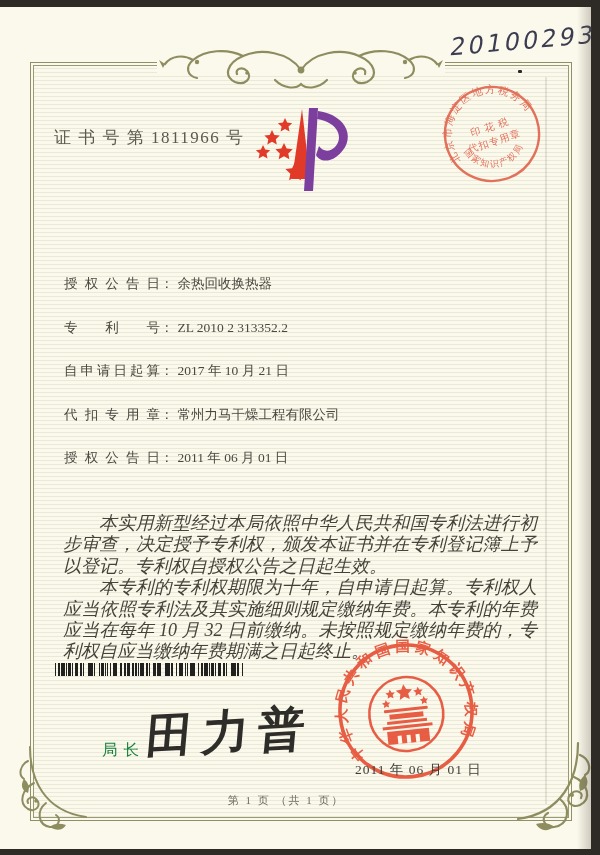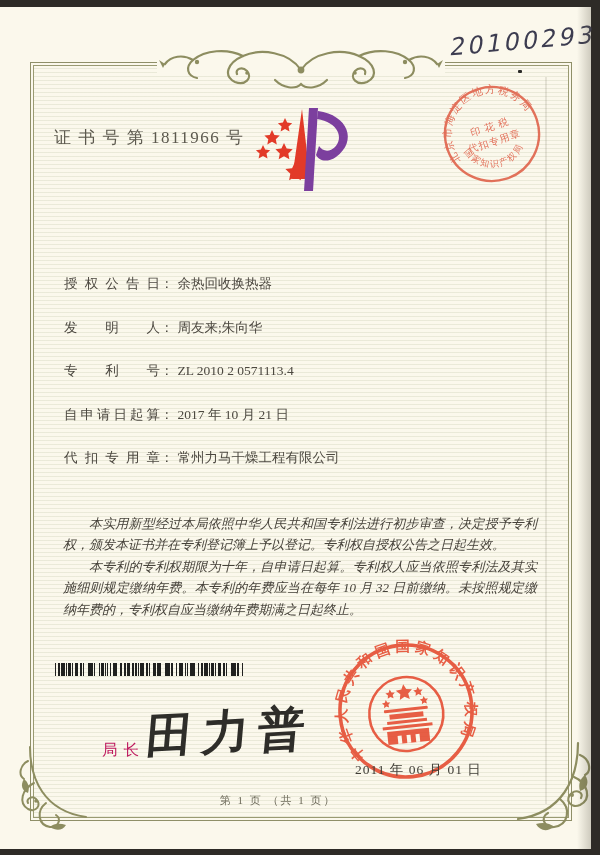--- a/index.html
+++ b/index.html
@@ -21,34 +21,34 @@
          font-size:24px;color:#3c3c50;transform:rotate(-5deg) skewX(-14deg);letter-spacing:3px;font-weight:500;}
   .certno{position:absolute;left:54px;top:119px;font-size:17px;color:#5c594e;letter-spacing:1.5px;text-align:right;}
   .logo{position:absolute;left:238px;top:96px;}
   .title{position:absolute;left:0;top:184px;width:582px;margin:0;text-align:center;
          font-size:31px;font-weight:700;color:#3d3a35;letter-spacing:9px;text-indent:9px;}
   .fields{position:absolute;left:64px;top:268px;width:470px;}
   .field{height:15px;margin-bottom:28.5px;font-size:13.5px;color:#4c4840;white-space:nowrap;}
   .f-label{display:inline-block;width:96px;text-align:justify;text-align-last:justify;}
   .f-colon{display:inline-block;margin-right:4px;}
   .paragraphs{position:absolute;left:63px;top:506px;width:474px;color:#46423a;}
-  .paragraphs p{margin:0;font-size:13px;line-height:21.4px;text-indent:2em;
+  .paragraphs p{margin:0;font-size:18px;line-height:21.4px;text-indent:2em;
          text-align:justify;font-style:italic;}
   .barcode{position:absolute;left:55px;top:656px;width:188px;height:13px;
          background:repeating-linear-gradient(90deg,#21211f 0 1.5px,rgba(0,0,0,0) 1.5px 3px,#21211f 3px 5.5px,rgba(0,0,0,0) 5.5px 6.5px,#21211f 6.5px 7.5px,rgba(0,0,0,0) 7.5px 11px),
                     repeating-linear-gradient(90deg,#21211f 0 1px,rgba(0,0,0,0) 1px 7px,#21211f 7px 10px,rgba(0,0,0,0) 10px 13px);}
-  .sig-label{position:absolute;left:102px;top:733px;font-size:15.5px;color:#be185d;letter-spacing:6px;}
+  .sig-label{position:absolute;left:102px;top:733px;font-size:15.5px;color:#15803d;letter-spacing:6px;}
   .sig-name{position:absolute;left:146px;top:694px;font-size:47px;color:#2e2d29;font-weight:600;
          transform:rotate(-3deg) skewX(-8deg);letter-spacing:9px;white-space:nowrap;
          font-family:"Liberation Serif","DejaVu Serif",serif;}
   .seal{position:absolute;left:331px;top:629px;}
   .tax-stamp{position:absolute;left:437px;top:72px;}
   .seal-date{position:absolute;left:355px;top:754px;font-size:13.5px;color:#403e37;
          letter-spacing:1px;z-index:5;}
-  .footer{position:absolute;left:0;top:786px;width:556px;text-align:center;font-size:11px;
+  .footer{position:absolute;left:8px;top:786px;width:556px;text-align:center;font-size:11px;
          color:#6f6c5c;letter-spacing:2px;}
   .speck{position:absolute;left:518px;top:63px;width:4px;height:3px;background:#2a2a28;border-radius:1px;}
 </style>
 </head>
 <body>
 
 <div class="stage">
   <div class="paper">
 
     <div class="frame">
@@ -141,30 +141,30 @@
         <text x="55" y="66" text-anchor="middle" font-size="10" letter-spacing="1">代扣专用章</text>
       </g>
     </svg>
 
 
     <div class="fields">
       <div class="field">
         <span class="f-label">授权公告日</span><span class="f-colon">：</span><span class="f-value">余热回收换热器</span>
       </div>
       <div class="field">
-        <span class="f-label">发明人</span><span class="f-colon">：</span><span class="f-value">周友来;朱向华</span>
-      </div>
-      <div class="field">
-        <span class="f-label">专利号</span><span class="f-colon">：</span><span class="f-value">ZL 2010 2 0571113.4</span>
+        <span class="f-label">专利号</span><span class="f-colon">：</span><span class="f-value">ZL 2010 2 313352.2</span>
       </div>
       <div class="field">
         <span class="f-label">自申请日起算</span><span class="f-colon">：</span><span class="f-value">2017 年 10 月 21 日</span>
       </div>
       <div class="field">
         <span class="f-label">代扣专用章</span><span class="f-colon">：</span><span class="f-value">常州力马干燥工程有限公司</span>
+      </div>
+      <div class="field">
+        <span class="f-label">授权公告日</span><span class="f-colon">：</span><span class="f-value">2011 年 06 月 01 日</span>
       </div>
     </div>
 
     <div class="paragraphs">
       <p>本实用新型经过本局依照中华人民共和国专利法进行初步审查，决定授予专利权，颁发本证书并在专利登记簿上予以登记。专利权自授权公告之日起生效。</p>
       <p>本专利的专利权期限为十年，自申请日起算。专利权人应当依照专利法及其实施细则规定缴纳年费。本专利的年费应当在每年 10 月 32 日前缴纳。未按照规定缴纳年费的，专利权自应当缴纳年费期满之日起终止。</p>
     </div>
 
     <div class="barcode"></div>
 

